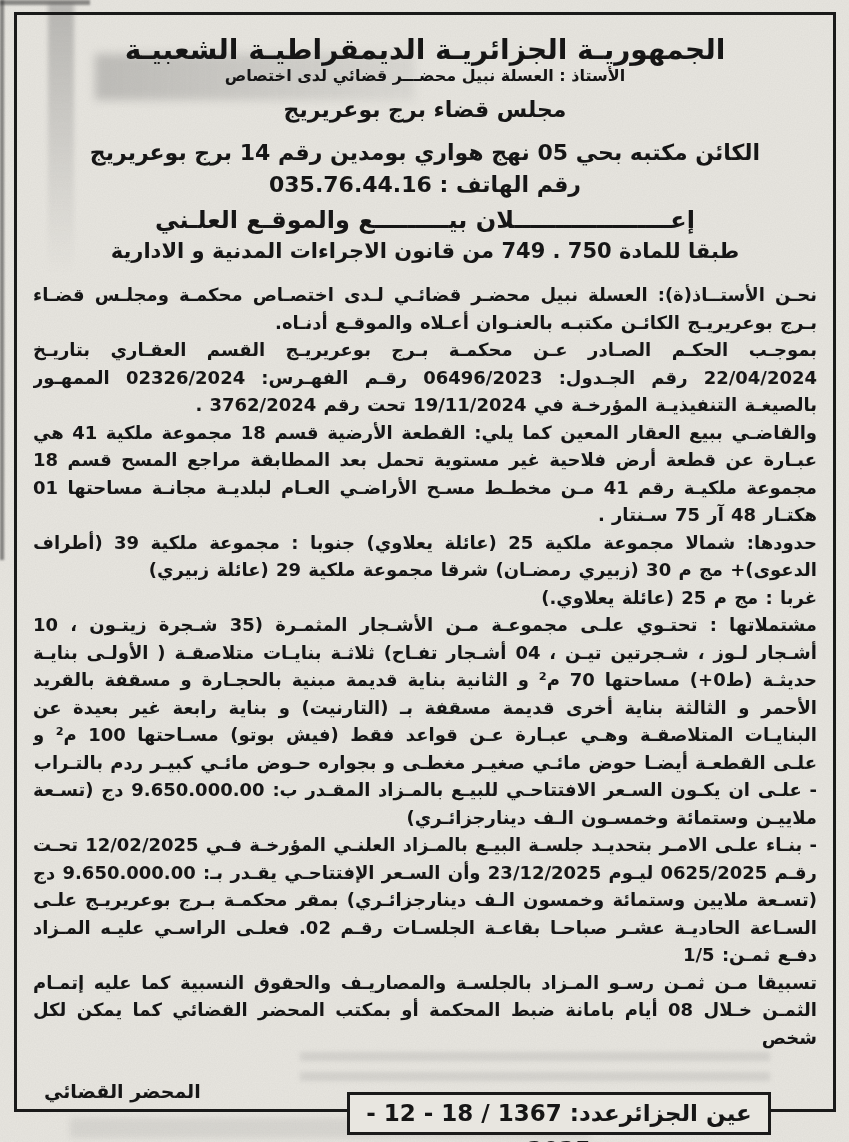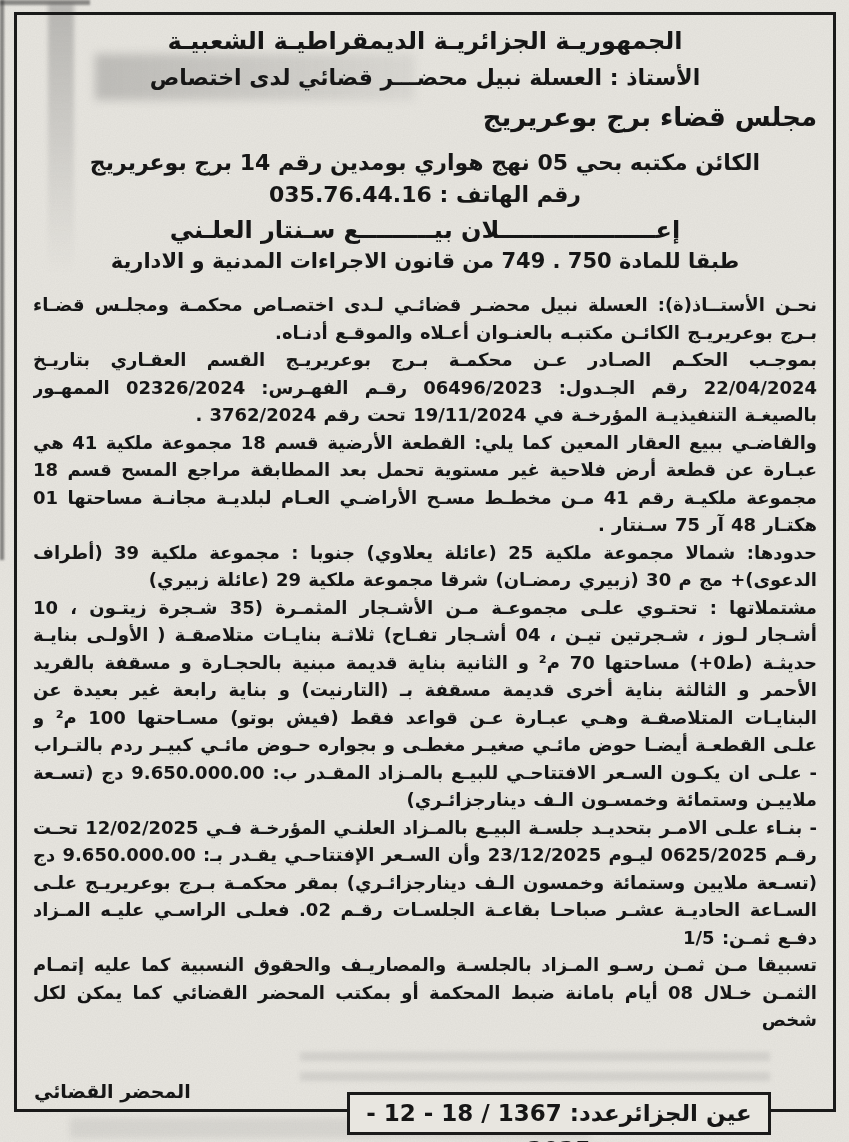--- a/index.html
+++ b/index.html
@@ -31,39 +31,39 @@
     background:rgba(120,120,120,.14); filter:blur(3px); }
 
   .frame {
     position:absolute; z-index:3;
     left:14px; top:12px; width:822px; height:1100px;
     border:3px solid var(--border,#1a1a1a);
     padding:8px 16px 0 16px;
     direction:rtl;
   }
   .hdr { text-align:center; font-weight:bold; }
-  .hdr .republic { font-size:24px; margin-top:4px; }
-  .hdr .bailiff  { font-size:22px; margin-top:10px; }
-  .hdr .council  { font-size:26px; margin-top:12px;text-align:right; }
+  .hdr .republic { font-size:28px; margin-top:10px; }
+  .hdr .bailiff  { font-size:16px; }
+  .hdr .council  { font-size:22px; margin-top:12px; }
   .hdr .address  { font-size:22px; margin-top:18px; }
   .hdr .phone    { font-size:22px; margin-top:7px;text-align:center; }
   .hdr .title    { font-size:24px; margin-top:9px; }
   .hdr .legal    { font-size:21px; margin-top:5px; margin-bottom:18px; }
 
   .bodytxt { max-height:796px; overflow:hidden; }
   .bodytxt p {
     font-size:18px; font-weight:bold;
     line-height:27.5px;
     text-align:justify;
     word-spacing:1px;
   }
 
   .signature {
     position:absolute; z-index:4;
-    left:34px; top:1080px;
+    left:44px; top:1080px;
     font-size:19px; font-weight:bold;
     direction:rtl;
   }
   .issue-box {
     position:absolute; z-index:5;
     left:347px; top:1092px; width:424px; height:43px;
     border:3px solid var(--border,#1a1a1a);
     background:var(--paper,#e8e6e0);
     direction:rtl; text-align:center;
     font-size:23px; font-weight:bold;
@@ -90,29 +90,30 @@
   <div class="artifact ghost-1"></div>
   <div class="artifact ghost-2"></div>
 
   <div class="frame">
     <header class="hdr">
       <div class="republic">الجمهوريـة الجزائريـة الديمقراطيـة الشعبيـة</div>
       <div class="bailiff">الأستاذ : العسلة نبيل محضـــر قضائي لدى اختصاص</div>
       <div class="council">مجلس قضاء برج بوعريريج</div>
       <div class="address">الكائن مكتبه بحي 05 نهج هواري بومدين رقم 14 برج بوعريريج</div>
       <div class="phone">رقم الهاتف : 035.76.44.16</div>
-      <div class="title">إعـــــــــــــــــــلان بيـــــــــع سـنتار العلـني</div>
+      <div class="title">إعـــــــــــــــــــلان بيـــــــــع والموقـع العلـني</div>
       <div class="legal">طبقا للمادة ‪749 . 750‬ من قانون الاجراءات المدنية و الادارية</div>
     </header>
 
     <main class="bodytxt">
       <p>نحـن الأستــاذ(ة): العسلة نبيل محضـر قضائـي لـدى اختصـاص محكمـة ومجلـس قضـاء بـرج بوعريريـج الكائـن مكتبـه بالعنـوان أعـلاه والموقـع أدنـاه.</p>
       <p>بموجـب الحكـم الصـادر عـن محكمـة بـرج بوعريريـج القسم العقـاري بتاريـخ 22/04/2024 رقم الجـدول: 06496/2023 رقـم الفهـرس: 02326/2024 الممهـور بالصيغـة التنفيذيـة المؤرخـة في 19/11/2024 تحت رقم 3762/2024 .</p>
       <p>والقاضـي ببيع العقار المعين كما يلي: القطعة الأرضية قسم 18 مجموعة ملكية 41 هي عبـارة عن قطعة أرض فلاحية غير مستوية تحمل بعد المطابقة مراجع المسح قسم 18 مجموعة ملكيـة رقم 41 مـن مخطـط مسـح الأراضـي العـام لبلديـة مجانـة مساحتها 01 هكتـار 48 آر 75 سـنتار .</p>
       <p>حدودها: شمالا مجموعة ملكية 25 (عائلة يعلاوي) جنوبا : مجموعة ملكية 39 (أطراف الدعوى)+ مج م 30 (زبيري رمضـان) شرقا مجموعة ملكية 29 (عائلة زبيري)</p>
+      <p>غربا : مج م 25 (عائلة يعلاوي.)</p>
       <p>مشتملاتها : تحتـوي علـى مجموعـة مـن الأشـجار المثمـرة (35 شـجرة زيتـون ، 10 أشـجار لـوز ، شـجرتين تيـن ، 04 أشـجار تفـاح) ثلاثـة بنايـات متلاصقـة ( الأولـى بنايـة حديثـة (ط0+) مساحتها 70 م² و الثانية بناية قديمة مبنية بالحجـارة و مسقفة بالقريد الأحمر و الثالثة بناية أخرى قديمة مسقفة بـ (التارنيت) و بناية رابعة غير بعيدة عن البنايـات المتلاصقـة وهـي عبـارة عـن قواعد فقط (فيش بوتو) مسـاحتها 100 م² و علـى القطعـة أيضـا حوض مائـي صغيـر مغطـى و بجواره حـوض مائـي كبيـر ردم بالتـراب</p>
       <p>- علـى ان يكـون السـعر الافتتاحـي للبيـع بالمـزاد المقـدر ب: 9.650.000.00 دج (تسـعة ملاييـن وستمائة وخمسـون الـف دينارجزائـري)</p>
       <p>- بنـاء علـى الامـر بتحديـد جلسـة البيـع بالمـزاد العلنـي المؤرخـة فـي 12/02/2025 تحـت رقـم 0625/2025 ليـوم 23/12/2025 وأن السـعر الإفتتاحـي يقـدر بـ: 9.650.000.00 دج (تسـعة ملايين وستمائة وخمسون الـف دينارجزائـري) بمقر محكمـة بـرج بوعريريـج علـى السـاعة الحاديـة عشـر صباحـا بقاعـة الجلسـات رقـم 02. فعلـى الراسـي عليـه المـزاد دفـع ثمـن: 1/5</p>
       <p>تسبيقا مـن ثمـن رسـو المـزاد بالجلسـة والمصاريـف والحقوق النسبية كما عليه إتمـام الثمـن خـلال 08 أيام بامانة ضبط المحكمة أو بمكتب المحضر القضائي كما يمكن لكل شخص</p>
 
     </main>
   </div>
 
   <div class="signature">المحضر القضائي</div>
   <div class="issue-box">عين الجزائرعدد: 1367 / 18 - 12 - 2025</div>

